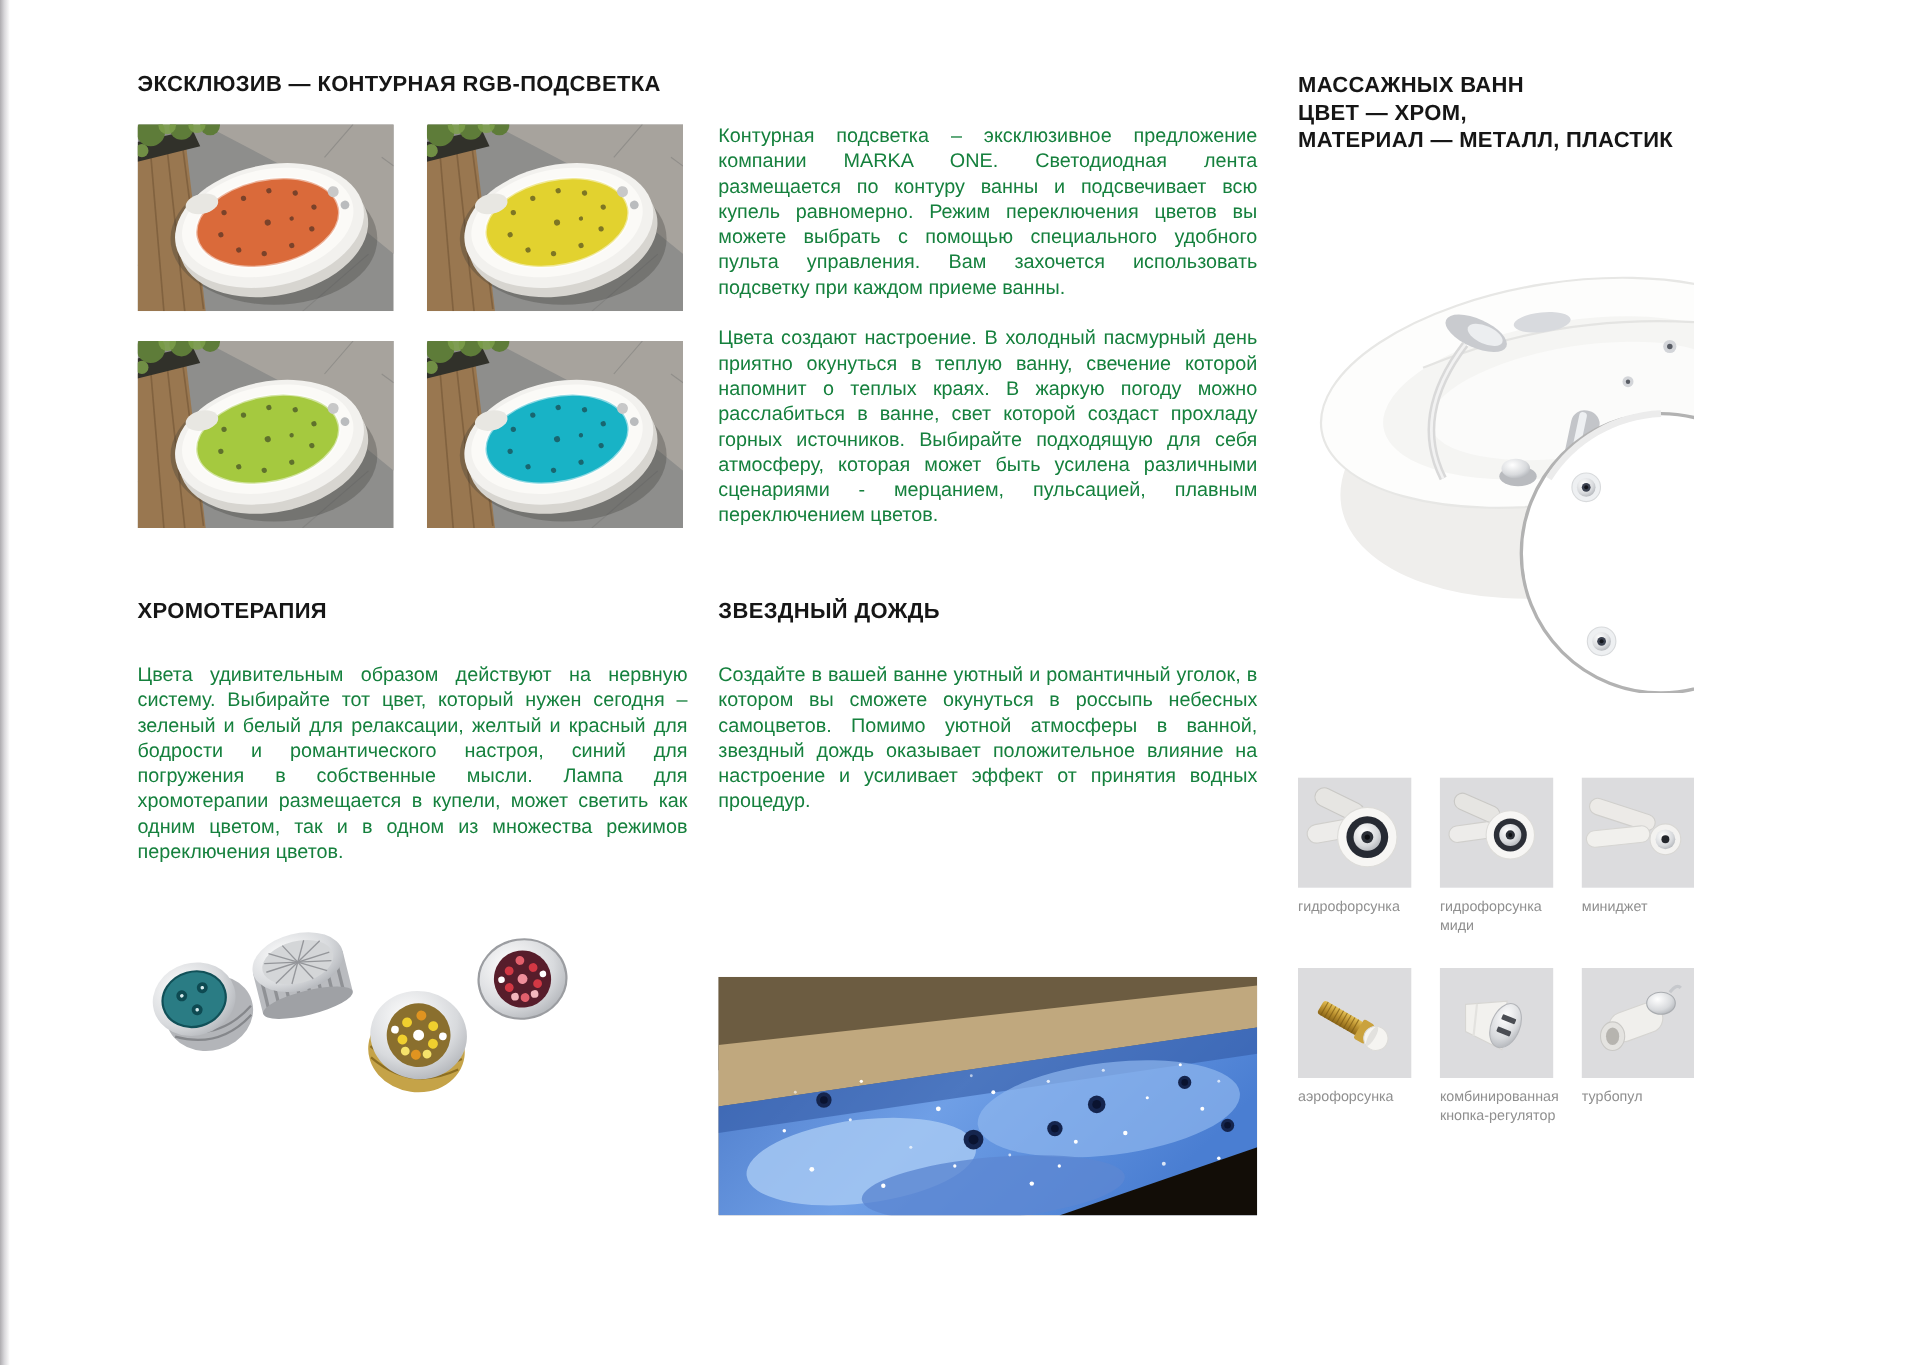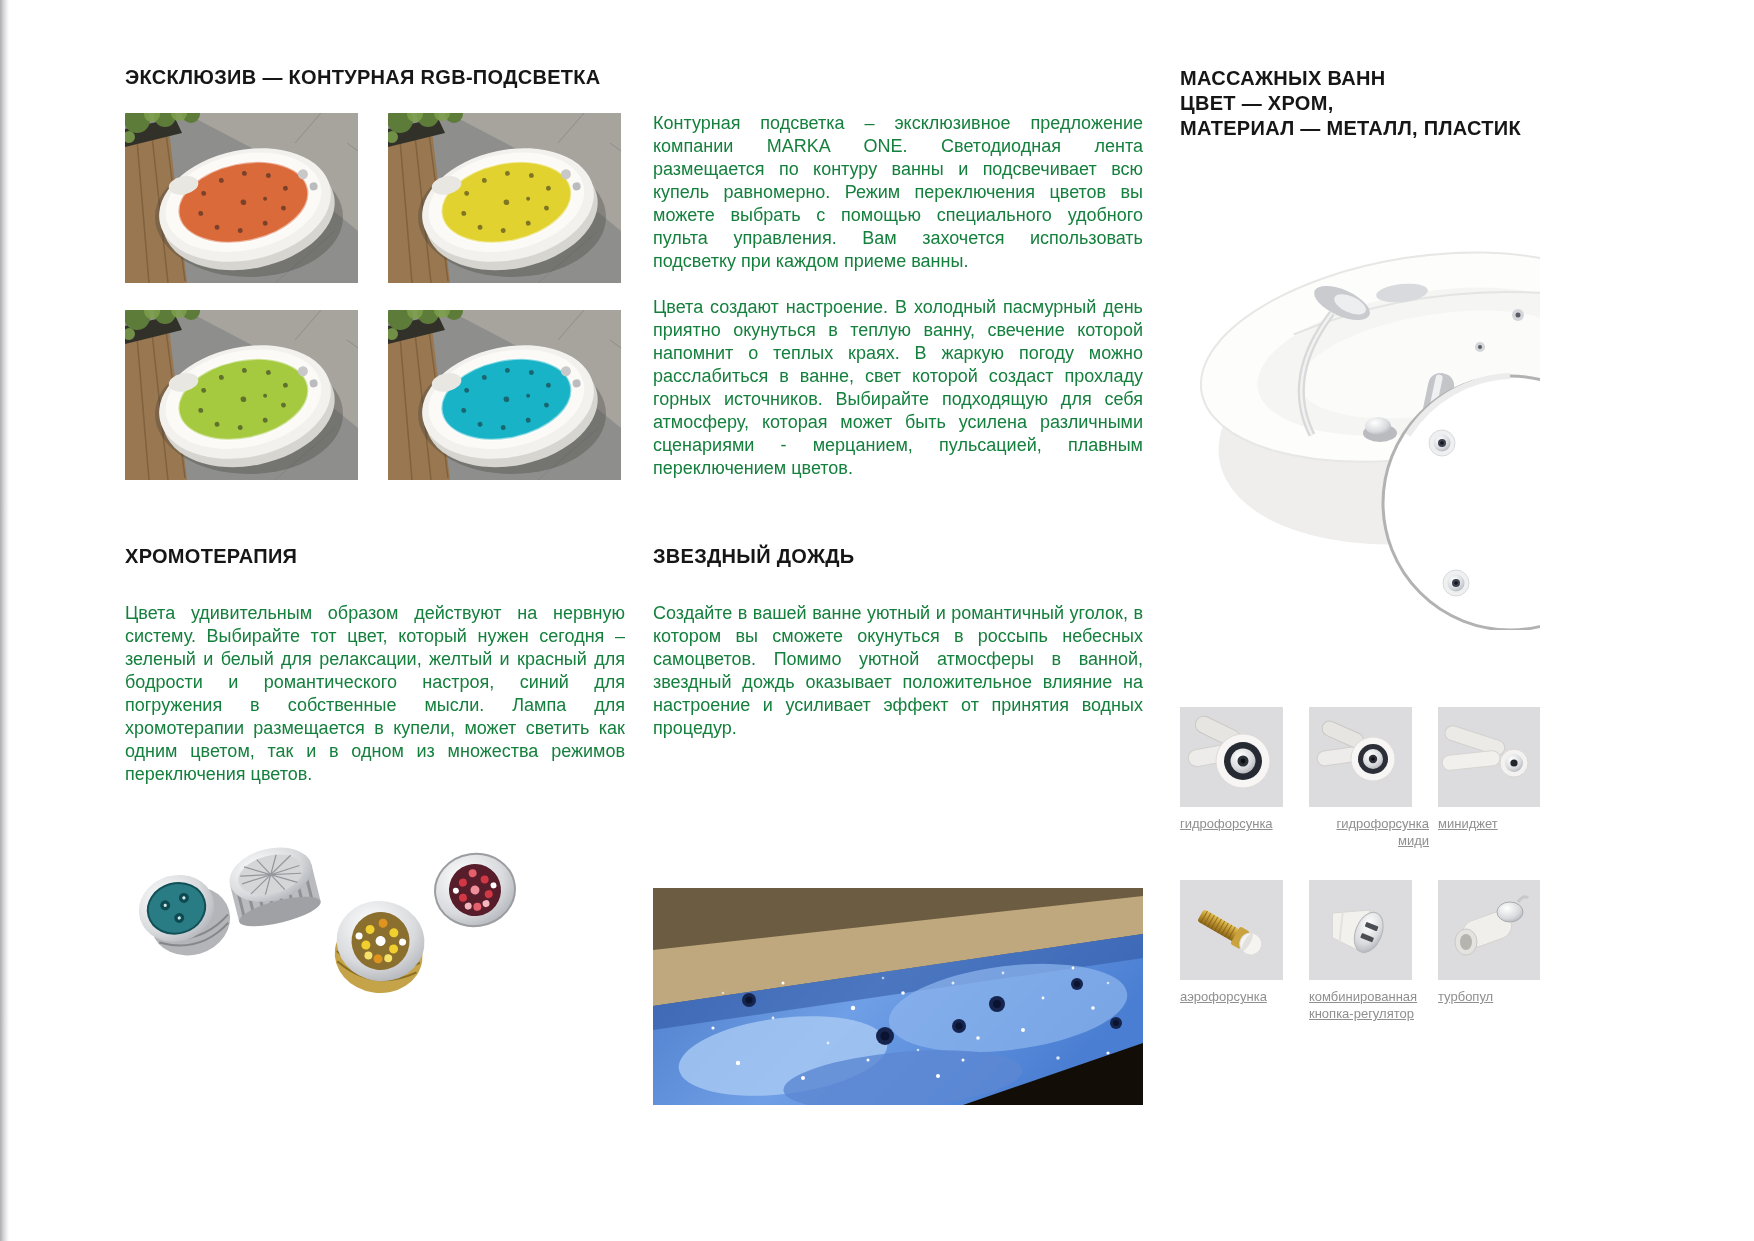--- a/index.html
+++ b/index.html
@@ -8,21 +8,21 @@
   .edge{position:absolute;left:0;top:0;width:9px;height:100%;
         background:linear-gradient(90deg,#aeacb0 0,#d9d8db 45%,#ffffff 100%);}
   .h{position:absolute;font-size:20px;font-weight:bold;color:#161616;letter-spacing:.3px;white-space:nowrap;}
   .rh{white-space:normal;}
   .rh div{line-height:25px;white-space:nowrap;}
   .body{position:absolute;font-size:18px;line-height:23px;text-align:justify;color:#15803d;}
   .photo{position:absolute;overflow:hidden;}
   .photo svg{display:block;width:100%;height:100%;}
   .tile{position:absolute;width:103px;height:100px;background:#dcdcde;}
   .tile svg{display:block;width:100%;height:100%;}
-  .tlabel{position:absolute;width:120px;font-size:13px;line-height:17px;color:#8f8f8f;text-decoration:underline;}
+  .tlabel{position:absolute;width:120px;font-size:13px;line-height:17px;color:#8f8f8f;}
   .pagenum{position:absolute;left:1721px;top:1176px;font-size:12px;color:#6d28d9;}
 </style>
 </head>
 <body>
 
 <svg width="0" height="0" style="position:absolute" aria-hidden="true">
   <defs>
     <radialGradient id="gchr" cx=".38" cy=".32" r=".9">
       <stop offset="0" stop-color="#ffffff"></stop>
         <stop offset=".55" stop-color="#d8dadd"></stop>
@@ -512,21 +512,21 @@
       <rect x="12" y="20" width="44" height="15" rx="7.5" transform="rotate(24 34 27)" fill="#e6e5e2" stroke="#c9c8c5"></rect>
       <rect x="8" y="42" width="42" height="15" rx="7.5" transform="rotate(-8 29 49)" fill="#edecea" stroke="#d0cfcc"></rect>
       <circle cx="64" cy="52" r="22" fill="#f7f6f4"></circle>
         <circle cx="64" cy="52" r="22" fill="none" stroke="#dddcd9"></circle>
       <circle cx="64" cy="52" r="15" fill="#2c2f37"></circle>
         <circle cx="64" cy="52" r="10" fill="url(#gchr)"></circle>
       <circle cx="64" cy="52" r="4.2" fill="#2c3038"></circle>
         <circle cx="64" cy="52" r="1.8" fill="#0d0f13"></circle>
     </svg>
   </div>
-  <div class="tlabel" style="left:1309px;top:815px;text-align:right;">гидрофорсунка миди</div>
+  <div class="tlabel" style="left:1309px;top:815px;">гидрофорсунка миди</div>
 
   <div class="tile" style="left:1438px;top:707px;">
     <svg viewBox="0 0 103 100">
       <rect x="6" y="26" width="62" height="15" rx="7.5" transform="rotate(18 37 33)" fill="#eceae7" stroke="#d0cfcc"></rect>
       <rect x="4" y="46" width="58" height="15" rx="7.5" transform="rotate(-6 33 53)" fill="#f1f0ed" stroke="#d6d5d2"></rect>
       <circle cx="76" cy="56" r="14" fill="#f3f2f0" stroke="#d8d7d4"></circle>
       <circle cx="76" cy="56" r="9" fill="url(#gchr)"></circle>
         <circle cx="76" cy="56" r="3.6" fill="#23262c"></circle>
     </svg>
   </div>

